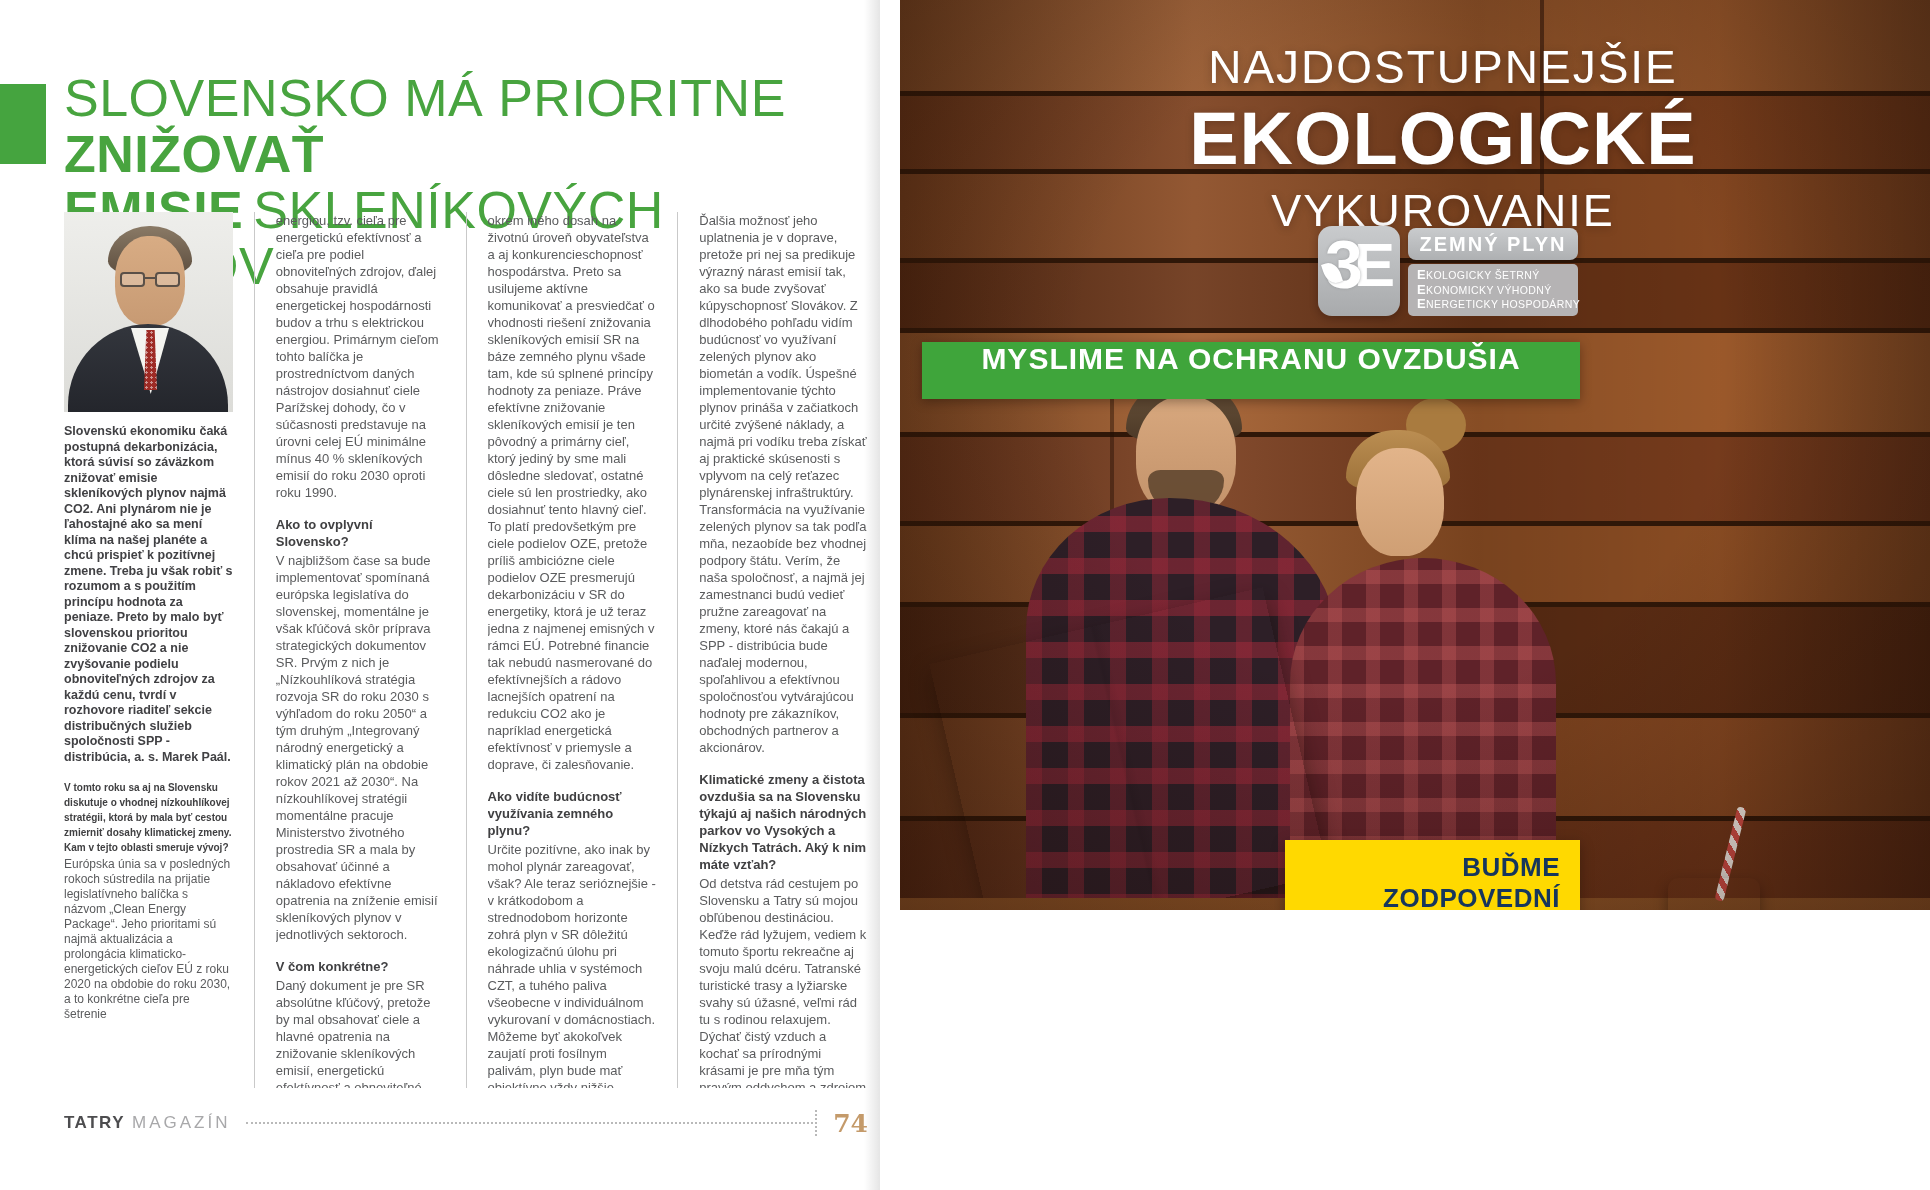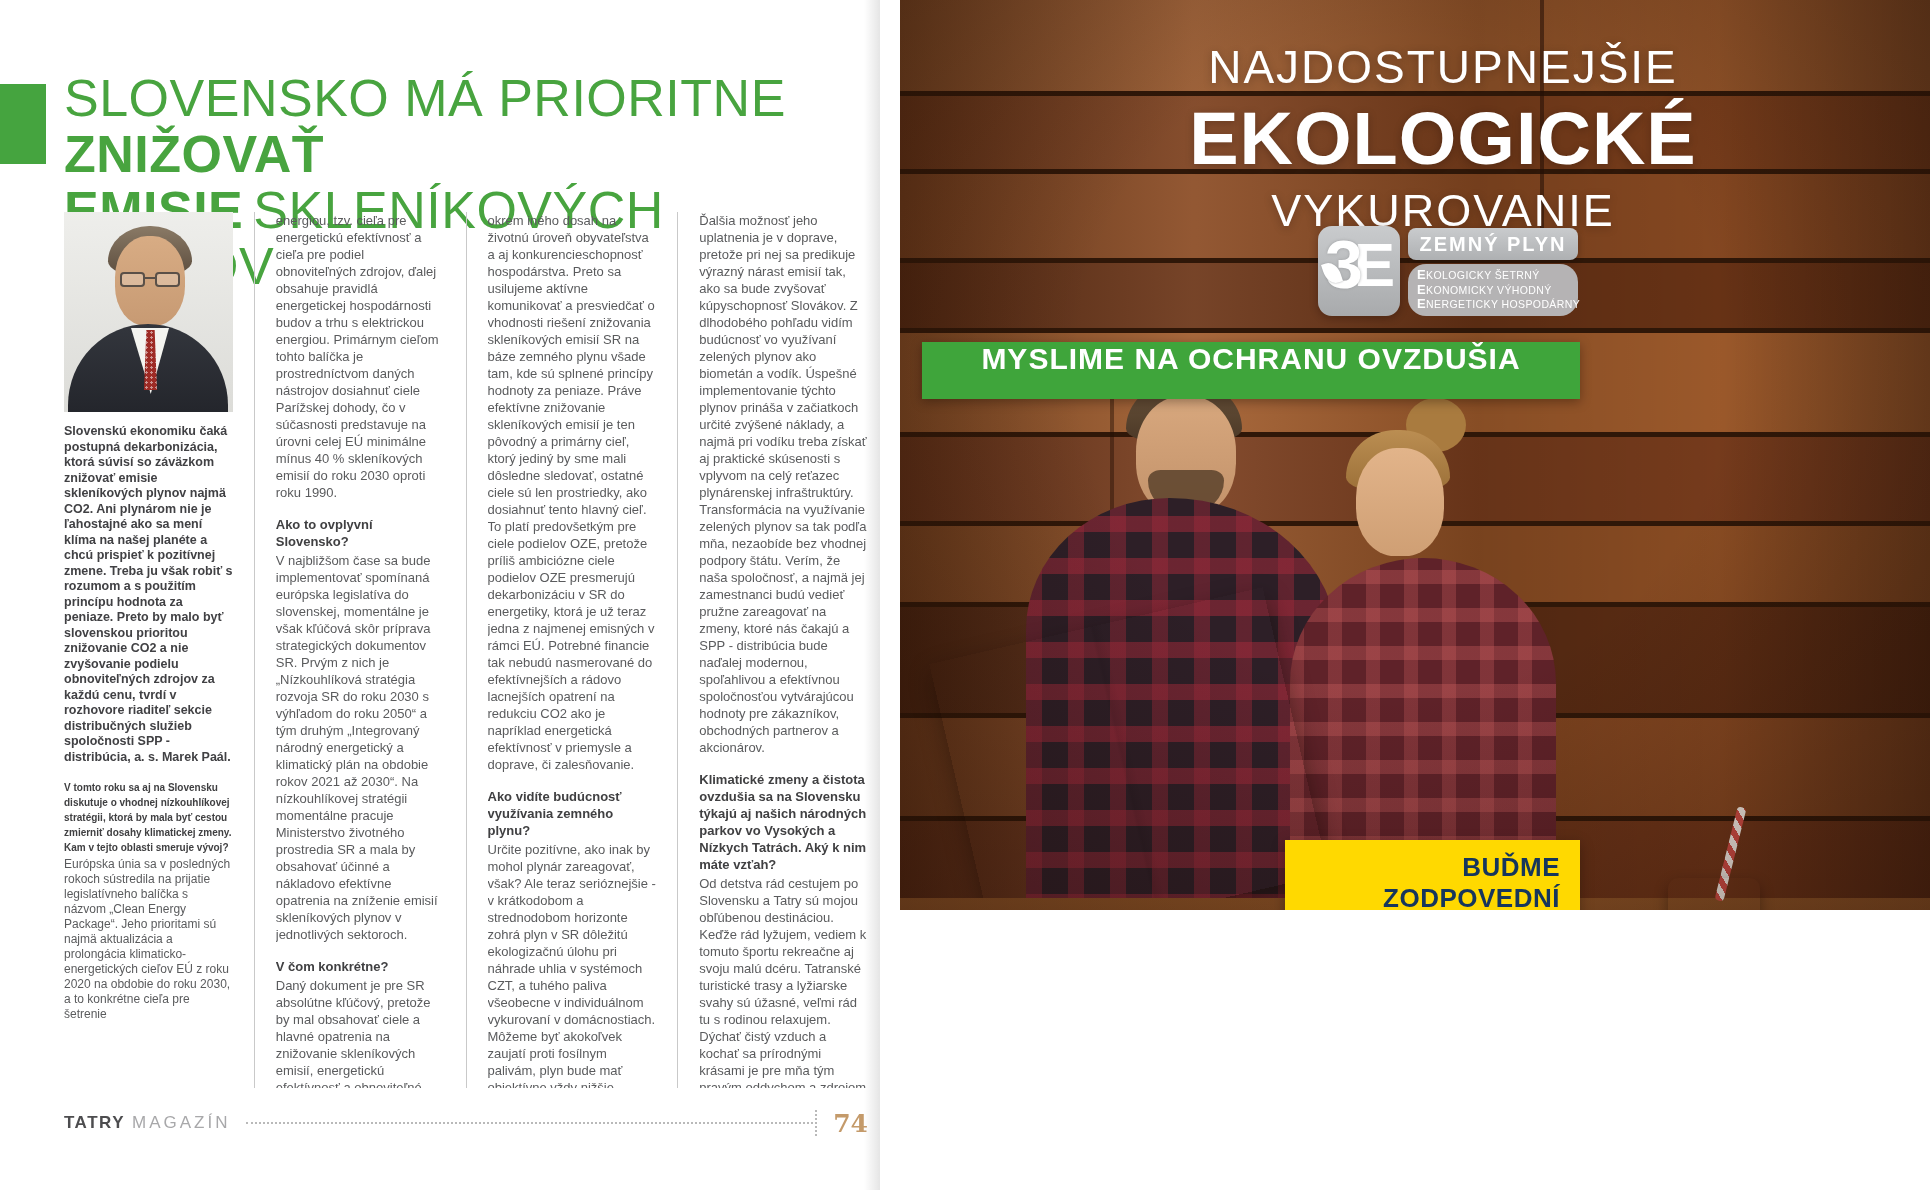--- a/index.html
+++ b/index.html
@@ -98,21 +98,21 @@
   .ad-h-line1 { font-size:46px; font-weight:400; letter-spacing:2px; }
   .ad-h-line2 { font-size:74px; font-weight:800; letter-spacing:1px; margin-top:2px; }
   .ad-h-line3 { font-size:45px; font-weight:400; letter-spacing:2px; margin-top:4px; }
 
   .logo-block { position:absolute; left:418px; top:226px; width:260px; height:90px; z-index:3; }
   .logo-3e { position:absolute; left:0; top:0; width:82px; height:90px; background:linear-gradient(#c9cbcd,#a8aaac); border-radius:14px; box-shadow:0 2px 8px rgba(20,8,2,0.3); }
   .mark-e { position:absolute; right:5px; top:8px; font-size:62px; font-weight:800; color:#ffffff; line-height:1; }
   .mark-3 { position:absolute; left:7px; top:4px; font-size:68px; font-weight:800; color:#ffffff; line-height:1; text-shadow:0 0 3px rgba(150,152,154,0.9); }
   .mark-leaf { position:absolute; left:6px; top:36px; width:16px; height:22px; background:#ffffff; border-radius:0 70% 0 70%; transform:rotate(-18deg); box-shadow:0 0 2px rgba(150,152,154,0.9); }
   .logo-product { position:absolute; left:90px; top:2px; width:170px; height:32px; background:linear-gradient(#c9cbcd,#aeb0b2); border-radius:8px; color:#ffffff; font-size:20px; font-weight:800; letter-spacing:2px; text-align:center; line-height:32px; box-shadow:0 2px 6px rgba(20,8,2,0.3); }
-  .logo-benefits { position:absolute; left:90px; top:38px; width:170px; height:52px; background:rgba(185,187,189,0.95); border-radius:18px; color:#ffffff; padding:4px 9px; }
+  .logo-benefits { position:absolute; left:90px; top:38px; width:170px; height:52px; background:rgba(185,187,189,0.95); border-radius:5px; color:#ffffff; padding:4px 9px; }
   .benefit-line { font-size:10.5px; line-height:14.5px; letter-spacing:0.4px; white-space:nowrap; }
   .benefit-line::first-letter { font-weight:800; font-size:13px; }
 
   .green-banner { position:absolute; left:22px; top:342px; width:658px; height:57px; background:#3fa53b; z-index:3; display:flex; align-items:flex-start; justify-content:center; box-shadow:0 3px 10px rgba(20,8,2,0.35); }
   .green-banner span { color:#ffffff; font-size:30px; font-weight:800; letter-spacing:1px; }
 
   .yellow-claim { position:absolute; left:385px; top:840px; width:295px; height:86px; background:#ffd900; z-index:3; padding:12px 20px 0 0; text-align:right; box-shadow:0 4px 12px rgba(20,8,2,0.35); }
   .yellow-claim div { color:#16365c; font-size:26px; font-weight:800; line-height:31px; letter-spacing:0.5px; }
 </style>
 </head>

